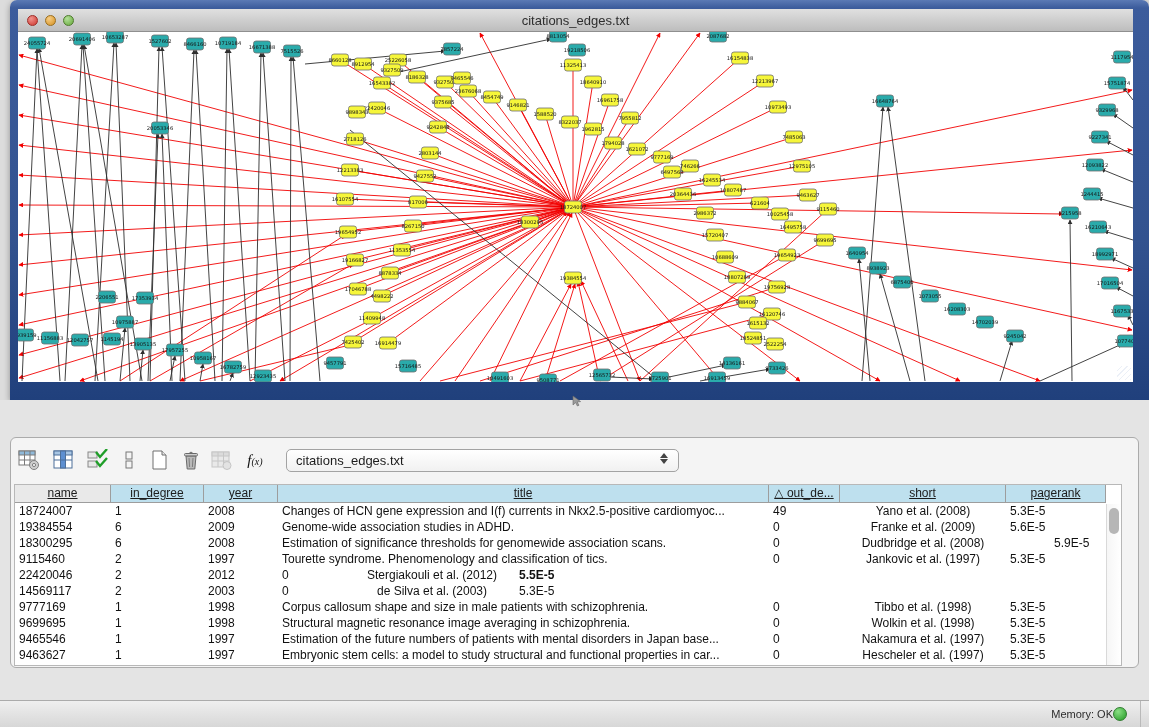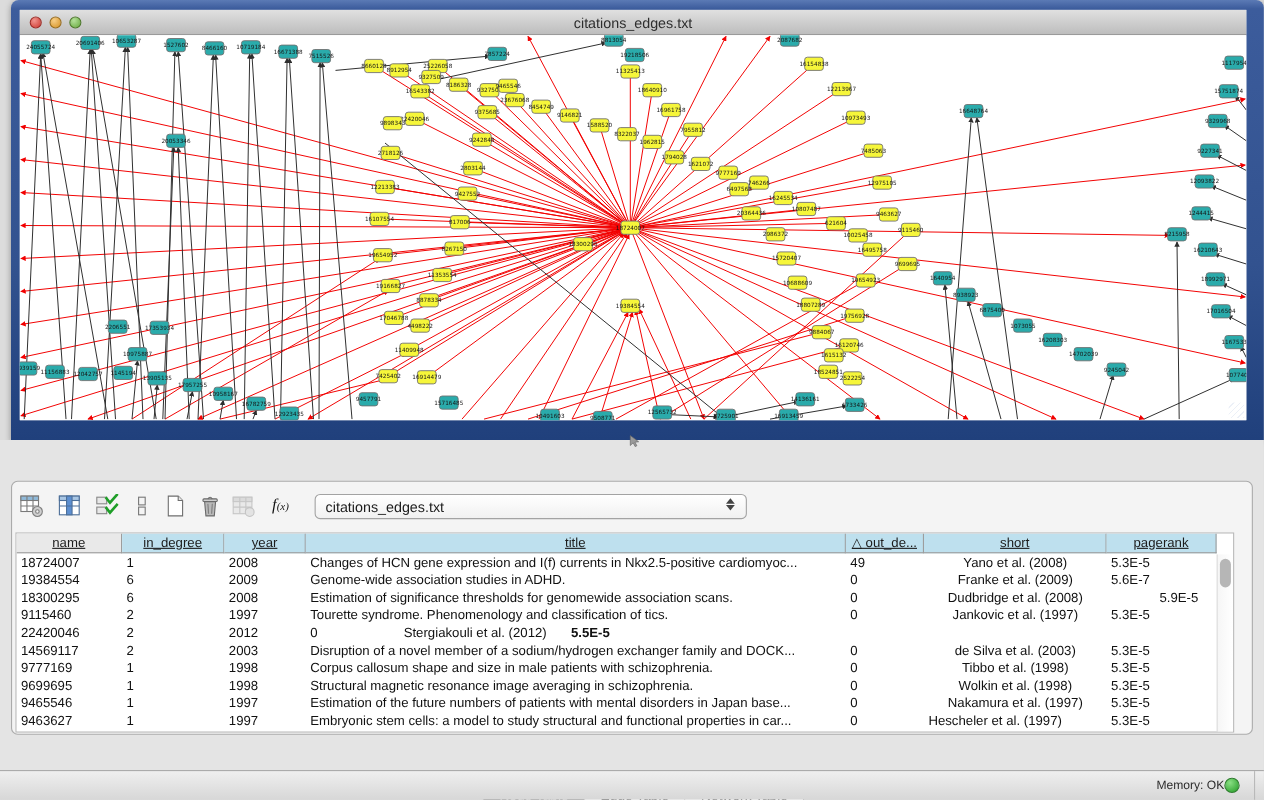--- a/index.html
+++ b/index.html
@@ -847,21 +847,21 @@
               <div class="gcell" style="width: 166px; text-align: center;">Yano et al. (2008)</div>
               <div class="gcell" style="width: 100px;">5.3E-5</div>
             </div>
             <div class="grow">
               <div class="gcell" style="width: 96px;">19384554</div>
               <div class="gcell" style="width: 93px;">6</div>
               <div class="gcell" style="width: 74px;">2009</div>
               <div class="gcell" style="width: 491px;">Genome-wide association studies in ADHD.</div>
               <div class="gcell" style="width: 71px;">0</div>
               <div class="gcell" style="width: 166px; text-align: center;">Franke et al. (2009)</div>
-              <div class="gcell" style="width: 100px;">5.6E-7</div>
+              <div class="gcell" style="width: 100px;">5.6E-5</div>
             </div>
             <div class="grow">
               <div class="gcell" style="width: 96px;">18300295</div>
               <div class="gcell" style="width: 93px;">6</div>
               <div class="gcell" style="width: 74px;">2008</div>
               <div class="gcell" style="width: 491px;">Estimation of significance thresholds for genomewide association scans.</div>
               <div class="gcell" style="width: 71px;">0</div>
               <div class="gcell" style="width: 166px; text-align: center;">Dudbridge et al. (2008)</div>
               <div class="gcell" style="width: 100px; margin-left: 44px;">5.9E-5</div>
             </div>
@@ -879,21 +879,20 @@
               <div class="gcell" style="width: 93px;">2</div>
               <div class="gcell" style="width: 74px;">2012</div>
               <div class="gcell" style="width: 71px;">0</div>
               <div class="gcell" style="width: 166px; text-align: center;">Stergiakouli et al. (2012)</div>
               <div class="gcell" style="width: 100px; font-weight: bold;">5.5E-5</div>
             </div>
             <div class="grow">
               <div class="gcell" style="width: 96px;">14569117</div>
               <div class="gcell" style="width: 93px;">2</div>
               <div class="gcell" style="width: 74px;">2003</div>
-              <div class="gcell" style="width: 491px;">Disruption of a novel member of a sodium/hydrogen exchanger family and DOCK...</div>
               <div class="gcell" style="width: 71px;">0</div>
               <div class="gcell" style="width: 166px; text-align: center;">de Silva et al. (2003)</div>
               <div class="gcell" style="width: 100px;">5.3E-5</div>
             </div>
             <div class="grow">
               <div class="gcell" style="width: 96px;">9777169</div>
               <div class="gcell" style="width: 93px;">1</div>
               <div class="gcell" style="width: 74px;">1998</div>
               <div class="gcell" style="width: 491px;">Corpus callosum shape and size in male patients with schizophrenia.</div>
               <div class="gcell" style="width: 71px;">0</div>
@@ -917,21 +916,21 @@
               <div class="gcell" style="width: 71px;">0</div>
               <div class="gcell" style="width: 166px; text-align: center;">Nakamura et al. (1997)</div>
               <div class="gcell" style="width: 100px;">5.3E-5</div>
             </div>
             <div class="grow">
               <div class="gcell" style="width: 96px;">9463627</div>
               <div class="gcell" style="width: 93px;">1</div>
               <div class="gcell" style="width: 74px;">1997</div>
               <div class="gcell" style="width: 491px;">Embryonic stem cells: a model to study structural and functional properties in car...</div>
               <div class="gcell" style="width: 71px;">0</div>
-              <div class="gcell" style="width: 166px; ">Hescheler et al. (1997)</div>
+              <div class="gcell" style="width: 166px; text-align: center;">Hescheler et al. (1997)</div>
               <div class="gcell" style="width: 100px;">5.3E-5</div>
             </div>
           </div>
         <div id="vscroll">
           <div id="vthumb"></div>
         </div>
       </div>
 
       <div id="tabs">
           <div class="tab sel">Node Table</div>

